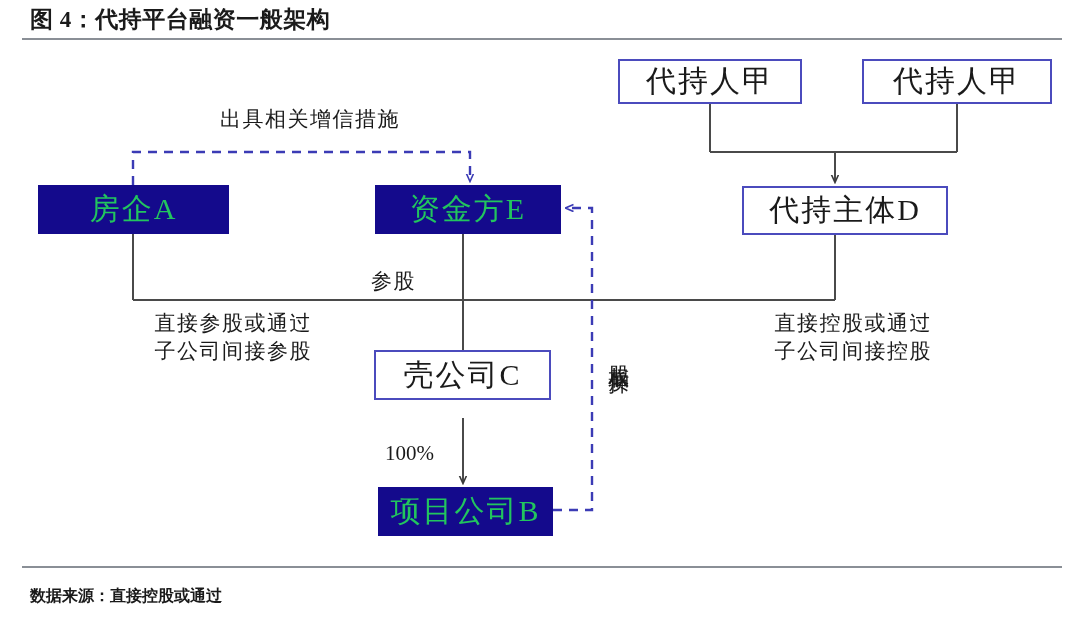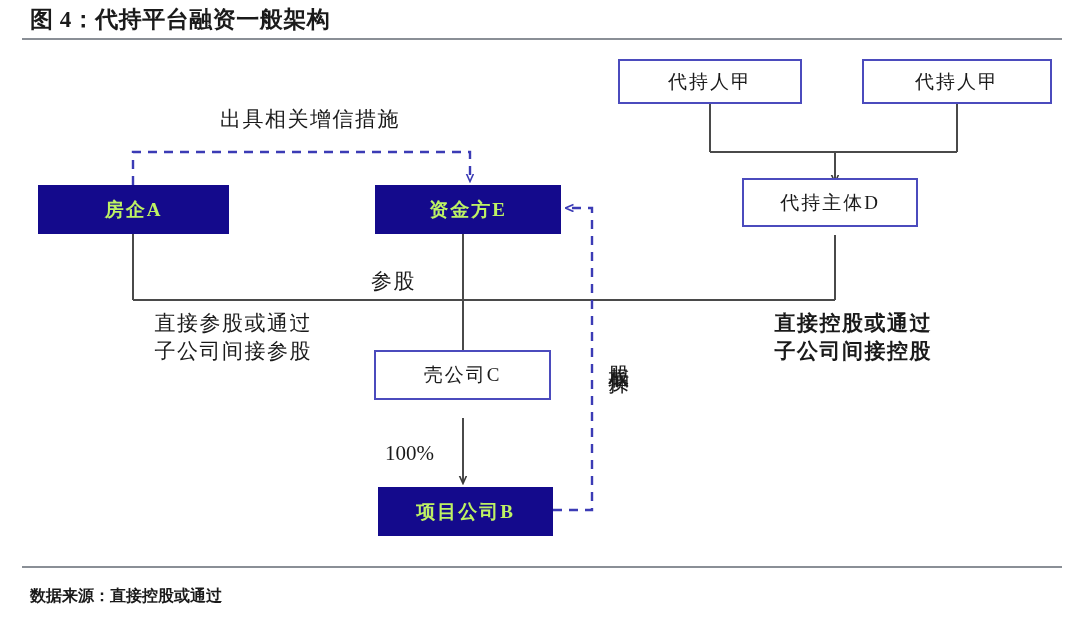--- a/index.html
+++ b/index.html
@@ -61,30 +61,29 @@
     height: 627px;
   }
 
   
   .node {
     position: absolute;
     box-sizing: border-box;
     display: flex;
     align-items: center;
     justify-content: center;
-    font-size: 19px;
+    font-size: 30px;
     letter-spacing: 2px;
     white-space: nowrap;
     font-family: "Liberation Serif", "DejaVu Serif", serif;
   }
   .node.filled {
     background: #140a8c;
     border: 1px solid #140a8c;
-    color: #bef264;
-    font-weight: bold;
+    color: #22c55e;
   }
   .node.outline {
     background: #ffffff;
     border: 2px solid #4b4bbd;
     color: #1a1a1a;
   }
 
   
   .edge-label {
     position: absolute;
@@ -161,40 +160,40 @@
   </div>
 
   <div class="node filled" style="left:38px; top:185px; width:191px; height:49px;">
     <span>房企A</span>
   </div>
 
   <div class="node filled" style="left:375px; top:185px; width:186px; height:49px;">
     <span>资金方E</span>
   </div>
 
-  <div class="node outline" style="left:742px; top:178px; width:176px; height:49px;text-align:right;">
+  <div class="node outline" style="left:742px; top:186px; width:206px; height:49px;text-align:right;">
     <span>代持主体D</span>
   </div>
 
   <div class="node outline" style="left:374px; top:350px; width:177px; height:50px;">
     <span>壳公司C</span>
   </div>
 
   <div class="node filled" style="left:378px; top:487px; width:175px; height:49px;">
     <span>项目公司B</span>
   </div>
 
   <div class="edge-label" style="left:196px; top:106px;margin-left:24px;">出具相关增信措施</div>
 
   <div class="edge-label" style="left:371px; top:252px;margin-top:16px;">参股</div>
 
   <div class="edge-label two-line" style="left: 72px; top: 310px; width: 240px; white-space: pre-line;">直接参股或通过
 子公司间接参股</div>
 
-  <div class="edge-label two-line" style="left: 692px; top: 310px; width: 240px; white-space: pre-line; font-weight: bold;">直接控股或通过
+  <div class="edge-label two-line" style="left: 692px; top: 310px; width: 240px; white-space: pre-line;">直接控股或通过
 子公司间接控股</div>
 
   <div class="edge-label latin" style="left:385px; top:440px;">100%</div>
 
   <div class="edge-label vertical" style="left:604px; top:348px;">股权质押</div>
 
   <div class="rule bottom"></div>
   <div class="source-note">数据来源：直接控股或通过</div>
 
 </div>

